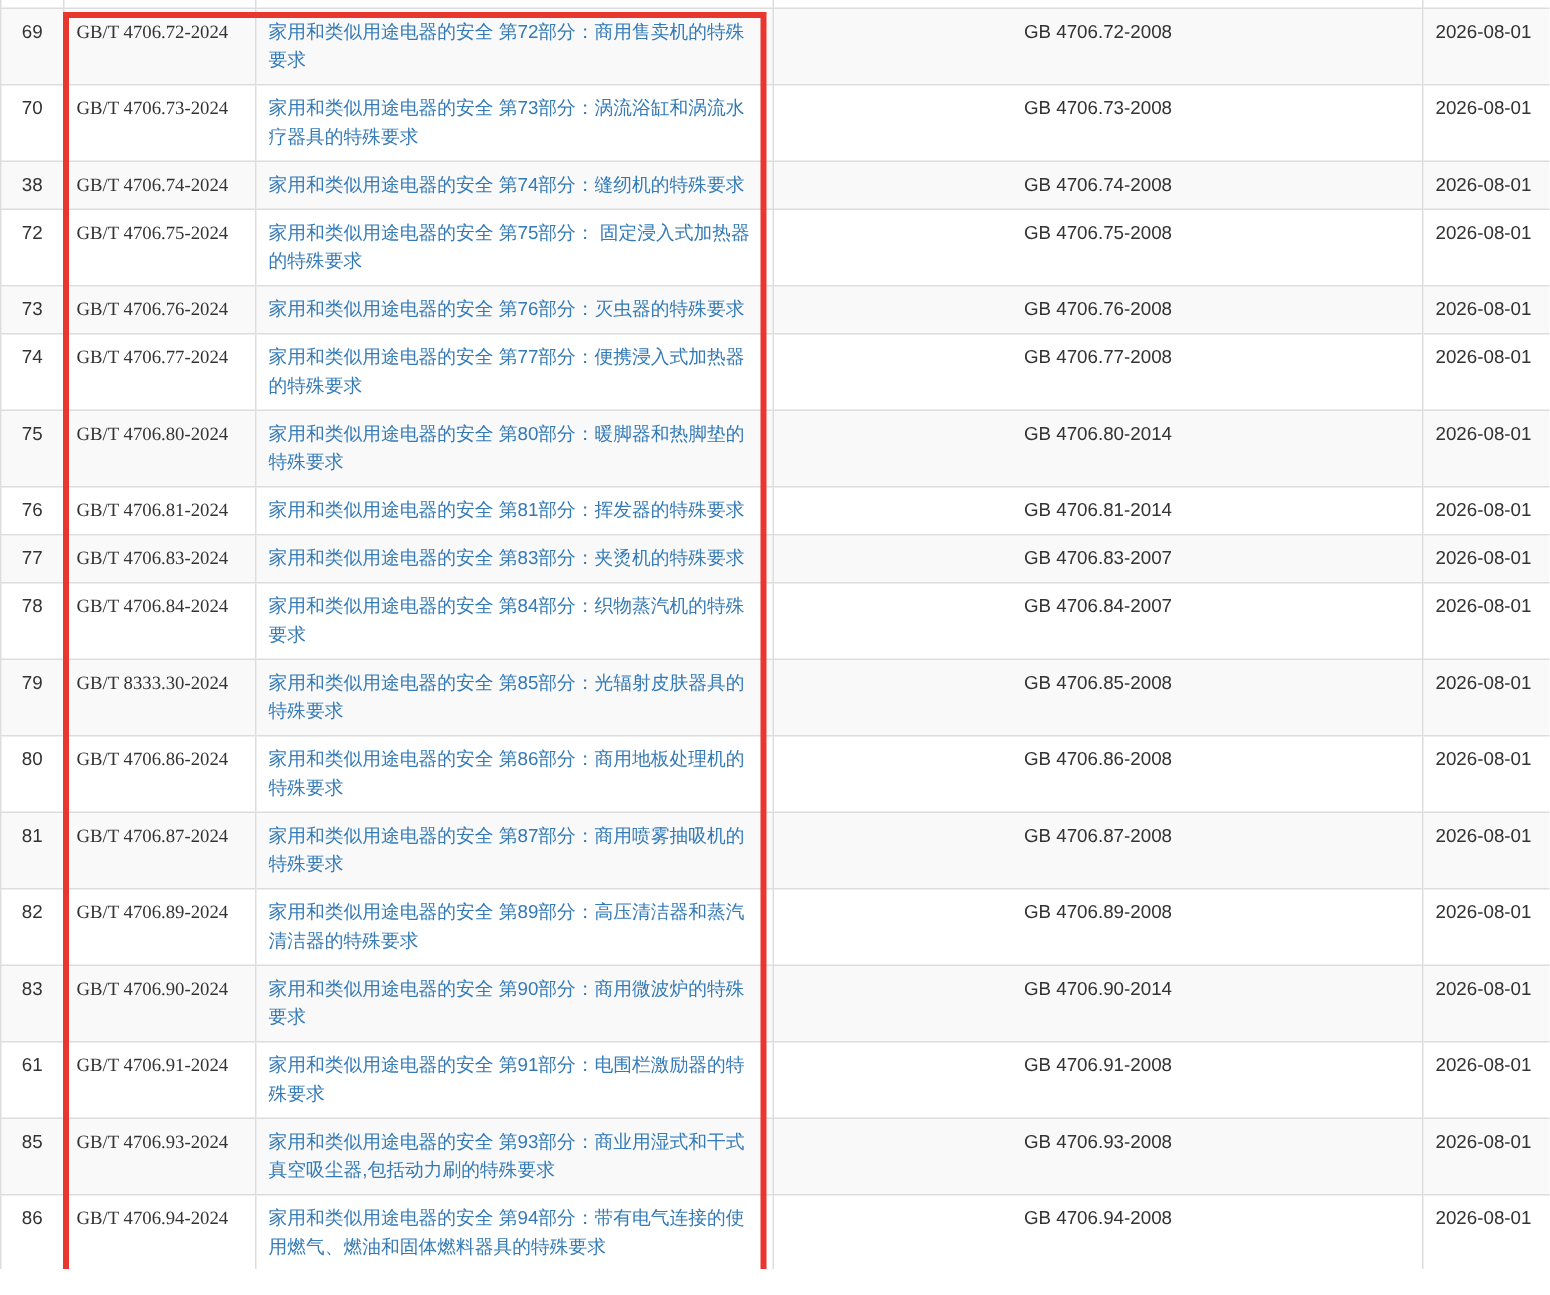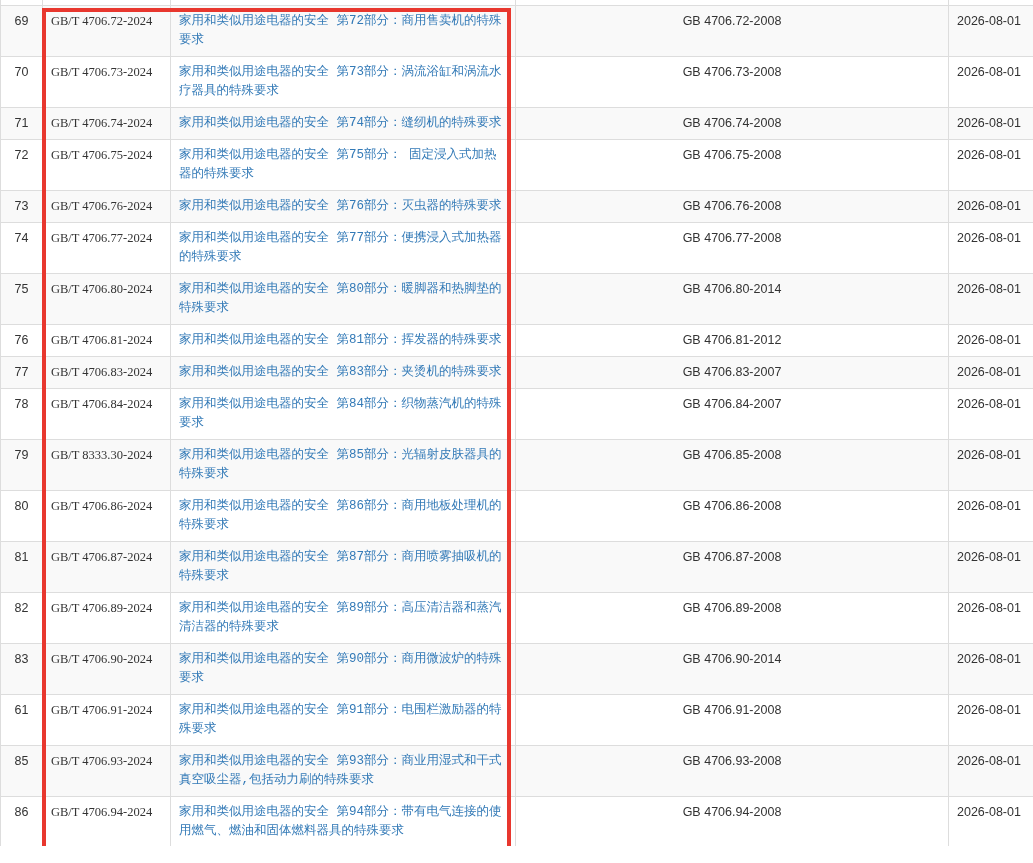--- a/index.html
+++ b/index.html
@@ -25,21 +25,21 @@
     border: 1px solid #ddd;
     vertical-align: top;
     padding: 6px 8px;
     line-height: 19px;
     overflow: hidden;
   }
   tr.stripe td { background: #f9f9f9; }
   tr.plain td  { background: #ffffff; }
   td.seq   { text-align: center; padding-left: 2px; padding-right: 2px; }
   td.stdno { padding-left: 9px; font-family: Liberation Serif, serif; }
-  td.title { padding-left: 9px; font-family: Liberation Mono, monospace; }
+  td.title { padding-left: 9px; }
   td.oldno { padding-left: 9px; text-align: center; }
   td.date  { padding-left: 10px; }
   a.title-link {
     color: #337ab7;
     text-decoration: none;
     cursor: pointer;
   }
   tr.sliver td { padding: 0; height: 5px; }
   tr.sliver-top td { border-top: none; background: #fff; }
   tr.sliver-bottom td { height: 20px; background: #f9f9f9; }
@@ -82,21 +82,21 @@
           <td class="date">2026-08-01</td>
         </tr>
         <tr class="plain">
           <td class="seq">70</td>
           <td class="stdno">GB/T 4706.73-2024</td>
           <td class="title"><a class="title-link">家用和类似用途电器的安全 第73部分：涡流浴缸和涡流水疗器具的特殊要求</a></td>
           <td class="oldno">GB 4706.73-2008</td>
           <td class="date">2026-08-01</td>
         </tr>
         <tr class="stripe">
-          <td class="seq">71</td>
+          <td class="seq">38</td>
           <td class="stdno">GB/T 4706.74-2024</td>
           <td class="title"><a class="title-link">家用和类似用途电器的安全 第74部分：缝纫机的特殊要求</a></td>
           <td class="oldno">GB 4706.74-2008</td>
           <td class="date">2026-08-01</td>
         </tr>
         <tr class="plain">
           <td class="seq">72</td>
           <td class="stdno">GB/T 4706.75-2024</td>
           <td class="title"><a class="title-link">家用和类似用途电器的安全 第75部分： 固定浸入式加热器的特殊要求</a></td>
           <td class="oldno">GB 4706.75-2008</td>
@@ -120,21 +120,21 @@
           <td class="seq">75</td>
           <td class="stdno">GB/T 4706.80-2024</td>
           <td class="title"><a class="title-link">家用和类似用途电器的安全 第80部分：暖脚器和热脚垫的特殊要求</a></td>
           <td class="oldno">GB 4706.80-2014</td>
           <td class="date">2026-08-01</td>
         </tr>
         <tr class="plain">
           <td class="seq">76</td>
           <td class="stdno">GB/T 4706.81-2024</td>
           <td class="title"><a class="title-link">家用和类似用途电器的安全 第81部分：挥发器的特殊要求</a></td>
-          <td class="oldno">GB 4706.81-2012</td>
+          <td class="oldno">GB 4706.81-2014</td>
           <td class="date">2026-08-01</td>
         </tr>
         <tr class="stripe">
           <td class="seq">77</td>
           <td class="stdno">GB/T 4706.83-2024</td>
           <td class="title"><a class="title-link">家用和类似用途电器的安全 第83部分：夹烫机的特殊要求</a></td>
           <td class="oldno">GB 4706.83-2007</td>
           <td class="date">2026-08-01</td>
         </tr>
         <tr class="plain">

